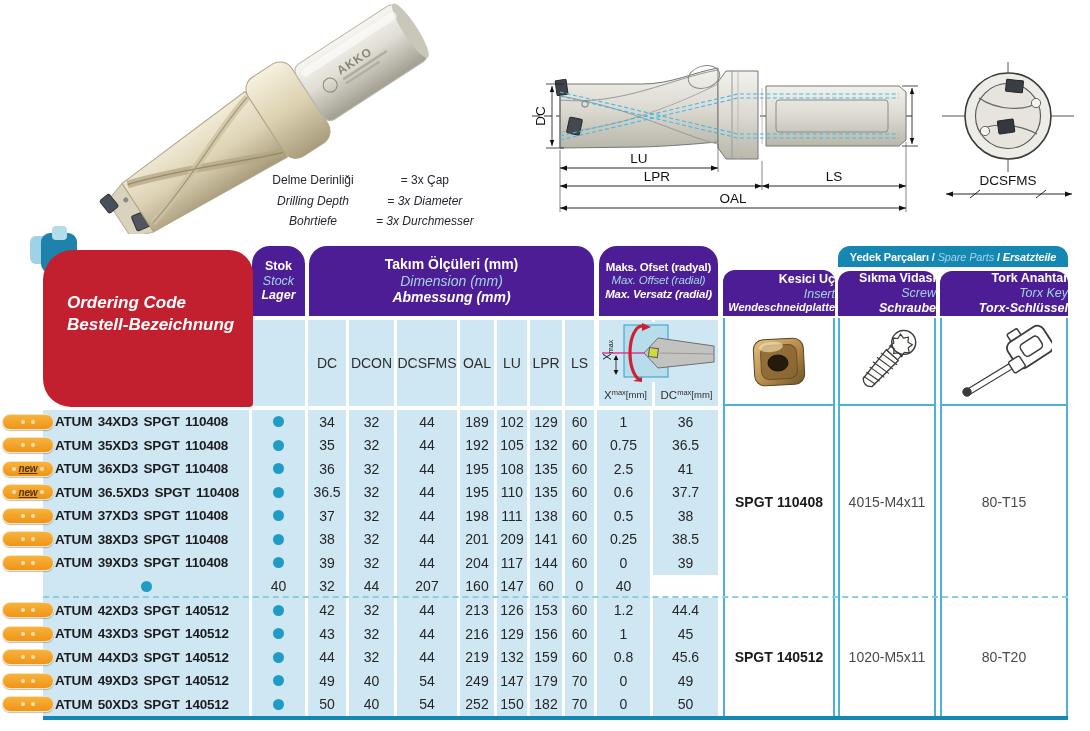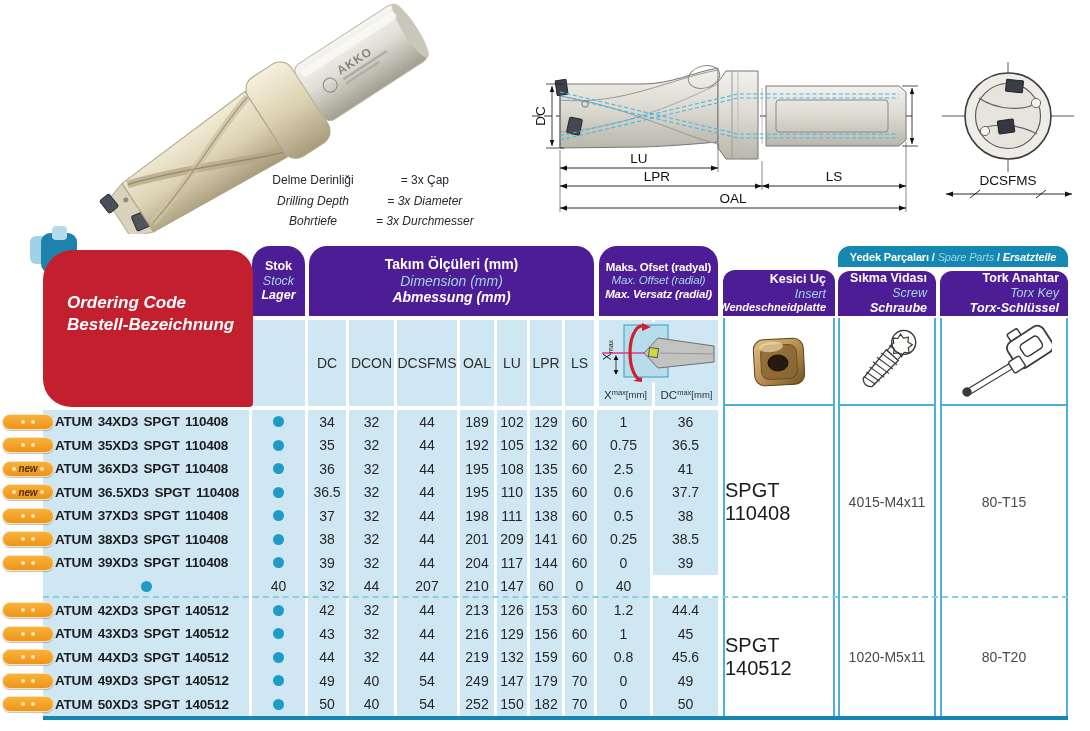--- a/index.html
+++ b/index.html
@@ -23,21 +23,21 @@
   .red-block .l1{font-size:19px;font-weight:700;}
   .red-block .l2,.red-block .l3{font-size:17px;font-weight:700;font-style:italic;line-height:22px;}
 
   
   .thead{background:#4c1d95;color:#fff;box-sizing:border-box;display:flex;flex-direction:column;
          justify-content:center;line-height:1.18;}
   .thead .h-tr{font-weight:700;}
   .thead .h-en{font-style:italic;color:#a3d4e6;}
   .thead .h-de{font-style:italic;font-weight:700;}
   .th-c{align-items:center;text-align:center;}
-  .th-r{align-items:flex-end;text-align:center;padding-right:9px;}
+  .th-r{align-items:flex-end;text-align:center;}
   .round-lg{border-radius:18px 18px 0 0;}
   .round-sm{border-radius:12px 12px 0 0;}
 
   .spare-band{left:838px;top:246px;width:230px;height:21px;background:#1487b2;border-radius:12px 12px 0 0;
               color:#fff;font-size:11px;letter-spacing:-0.15px;display:flex;align-items:center;justify-content:center;white-space:pre;}
   .spare-band .b{font-weight:700;}
   .spare-band .e{font-style:italic;color:#a3d4e6;}
   .spare-band .d{font-style:italic;font-weight:700;}
 
   
@@ -52,37 +52,37 @@
   .off-half .unit{font-size:9.5px;margin-bottom:1px;}
   .xmax-svg{position:absolute;left:3px;top:2px;z-index:2;}
 
   
   .wcol{top:318px;height:398px;background:#fff;border-left:2px solid #4db0d4;border-right:2px solid #4db0d4;
         box-sizing:border-box;display:flex;flex-direction:column;}
   .wcol-head{height:88px;border-bottom:2px solid #4db0d4;box-sizing:border-box;display:flex;
              align-items:center;justify-content:center;}
   .wcol-g1{height:191px;display:flex;align-items:center;justify-content:center;}
   .wcol-g2{height:119px;display:flex;align-items:center;justify-content:center;}
-  .ins-code{font-weight:400;font-size:20px;color:#1a1a1a;}
+  .ins-code{font-weight:700;font-size:14px;color:#1a1a1a;}
   .part-code{font-size:14px;color:#4a4a4a;}
 
   
   .rows-box{left:43px;top:410px;width:675px;height:306px;display:flex;flex-direction:column;background:#fff;}
   .trow{flex:1;display:grid;grid-template-columns:206px 53px 38px 45px 60px 34px 30px 32px 29px 53px 65px;
         column-gap:3px;}
   .cell{background:#cfe7f3;display:flex;align-items:center;justify-content:center;}
   .cell.code{justify-content:flex-start;padding-left:12px;position:relative;font-weight:700;font-size:13.5px;
              letter-spacing:-0.2px;word-spacing:2px;white-space:nowrap;color:#1d1d1f;}
   .cell.num{font-size:14px;color:#262626;}
   .bullet{width:11px;height:11px;border-radius:50%;background:#1e9cc6;}
 
   .new-badge{position:absolute;left:-41px;top:50%;transform:translateY(-50%);width:52px;height:16px;
              background:linear-gradient(#f7b33c,#ef9418);border:1.5px solid #f7e3b8;border-radius:9px;
              box-sizing:border-box;display:flex;align-items:center;justify-content:center;gap:3px;
-             font-size:10px;font-weight:700;font-style:italic;color:#53310a;box-shadow:0 1px 1px rgba(0,0,0,.25);}
+             font-size:10px;font-weight:700;font-style:italic;color:#53310a;box-shadow:0 1px 1px rgba(0,0,0,.25);text-decoration:underline;}
   .new-badge i{width:4px;height:4px;border-radius:50%;background:#fde9c2;opacity:.9;}
 
   .dash-sep{left:43px;top:596px;width:1025px;height:0;border-top:2px dashed #8ccede;z-index:6;}
   .bottom-bar{left:43px;top:716px;width:1025px;height:4px;background:#1487b2;}
 
   svg text{font-family:"Liberation Sans",sans-serif;}
 </style>
 </head>
 <body>
 
@@ -547,21 +547,21 @@
     <div class="cell num">39</div>
   </div>
       <div class="trow">
     <div class="cell">
           <span class="bullet"></span>
         </div>
     <div class="cell num">40</div>
     <div class="cell num">32</div>
     <div class="cell num">44</div>
     <div class="cell num">207</div>
-    <div class="cell num">210</div>
+    <div class="cell num">160</div>
     <div class="cell num">147</div>
     <div class="cell num">60</div>
     <div class="cell num">0</div>
     <div class="cell num">40</div>
   </div>
       <div class="trow">
     <div class="cell code">
       <span class="new-badge" hidden="">
             <i></i>
             <span class="nb-text"></span>

